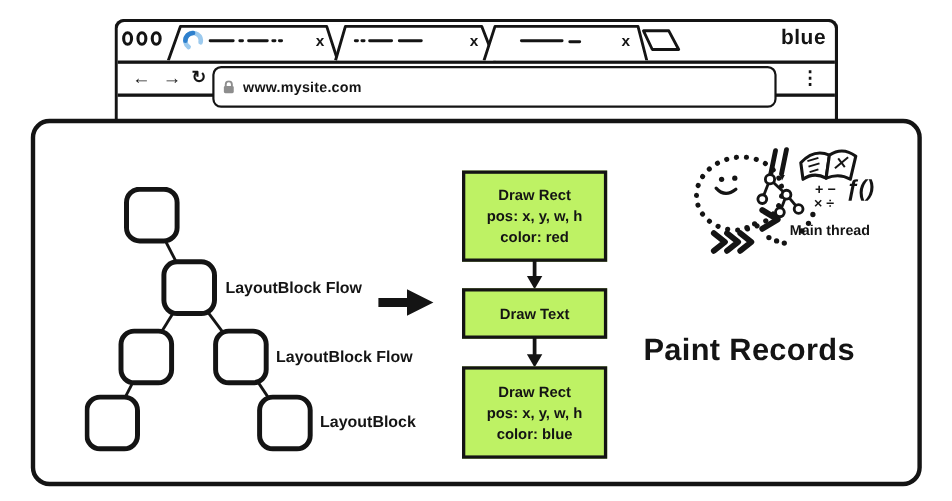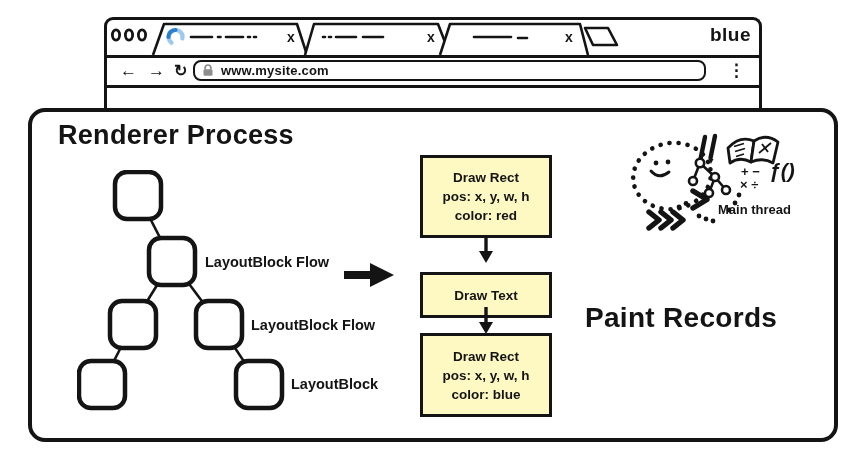--- a/index.html
+++ b/index.html
@@ -8,37 +8,37 @@
 
   
   .browser{position:absolute;left:104px;top:17px;width:658px;height:100px;box-sizing:border-box;
            border:3px solid #141414;border-bottom:none;border-radius:9px 9px 0 0;background:#fff;z-index:1;}
   .tabstrip{position:relative;height:35px;border-bottom:3px solid #141414;}
   .tabstrip svg{position:absolute;left:0;top:0;}
   .brand{position:absolute;right:8px;top:4px;font-size:19px;font-weight:bold;letter-spacing:.5px;}
   .toolbar{position:relative;height:27px;border-bottom:3px solid #141414;}
   .navbtn{position:absolute;top:0;height:27px;line-height:26px;font-weight:bold;font-size:17px;cursor:default;}
   .nav-back{left:13px;} .nav-fwd{left:41px;} .nav-reload{left:67px;font-size:16px;}
-  .urlfield{position:absolute;left:86px;right:53px;top:2px;height:21px;box-sizing:border-box;
+  .urlfield{position:absolute;left:86px;right:53px;top:2px;height:38px;box-sizing:border-box;
             border:2.5px solid #141414;border-radius:8px;background:#fff;
             display:flex;align-items:center;gap:7px;padding:0 7px;}
   .urltext{font-size:13px;font-weight:600;letter-spacing:.2px;white-space:nowrap;}
   .menubtn{position:absolute;right:14px;top:0;height:27px;line-height:25px;font-size:17px;font-weight:bold;}
 
   
   .renderer{position:absolute;left:28px;top:108px;width:810px;height:334px;box-sizing:border-box;
             border:4px solid #141414;border-radius:17px;background:#fff;z-index:2;}
   .r-title{position:absolute;left:26px;top:8px;font-size:27px;font-weight:bold;letter-spacing:.3px;}
   .tree-label{position:absolute;font-size:14.5px;font-weight:bold;white-space:nowrap;text-align:center;}
   .lbl-1{left:173px;top:142px;} .lbl-2{left:219px;top:205px;} .lbl-3{left:259px;top:264px;}
 
-  .pbox{position:absolute;left:388px;width:132px;box-sizing:border-box;border:3px solid #141414;background:#fef9c3;
+  .pbox{position:absolute;left:388px;width:132px;box-sizing:border-box;border:3px solid #141414;background:#bef264;
         display:flex;flex-direction:column;justify-content:center;align-items:center;
         text-align:center;font-size:13.5px;font-weight:bold;line-height:19px;}
-  .pbox-1{top:43px;height:83px;} .pbox-2{top:160px;height:46px;} .pbox-3{top:221px;height:84px;}
+  .pbox-1{top:43px;height:83px;} .pbox-2{top:150px;height:46px;} .pbox-3{top:221px;height:84px;}
   .downarrow{position:absolute;left:444px;}
   .da-1{top:125px;} .da-2{top:195px;}
   .bigarrow{position:absolute;left:310px;top:148px;}
 
   .paint-heading{position:absolute;left:553px;top:190px;font-size:28px;font-weight:bold;letter-spacing:.3px;}
   .mascot{position:absolute;left:595px;top:20px;}
   .mt-label{position:absolute;left:686px;top:90px;font-size:13px;font-weight:bold;}
 
   svg text{font-family:"Liberation Sans",sans-serif;}
 </style>
@@ -109,21 +109,20 @@
           <rect x="1.5" y="5.2" width="9" height="6.6" rx="1.3" fill="#8d8d8d"></rect>
         </svg>
         <span class="urltext">www.mysite.com</span>
       </div>
       <span class="menubtn">⋮</span>
     </div>
   </div>
 
   <div class="renderer">
 
-    <span class="r-title">Renderer Process</span>
 
     <svg width="300" height="250" viewBox="0 0 300 250" style="position:absolute;left:45px;top:58px;">
       <g stroke="#141414" stroke-width="2.6">
         <line x1="61" y1="25" x2="95" y2="91"></line>
         <line x1="95" y1="91" x2="56" y2="154"></line>
         <line x1="95" y1="91" x2="142" y2="154"></line>
         <line x1="56" y1="154" x2="25" y2="214"></line>
         <line x1="142" y1="154" x2="182" y2="214"></line>
       </g>
       <g fill="#fff" stroke="#141414" stroke-width="4.5">

